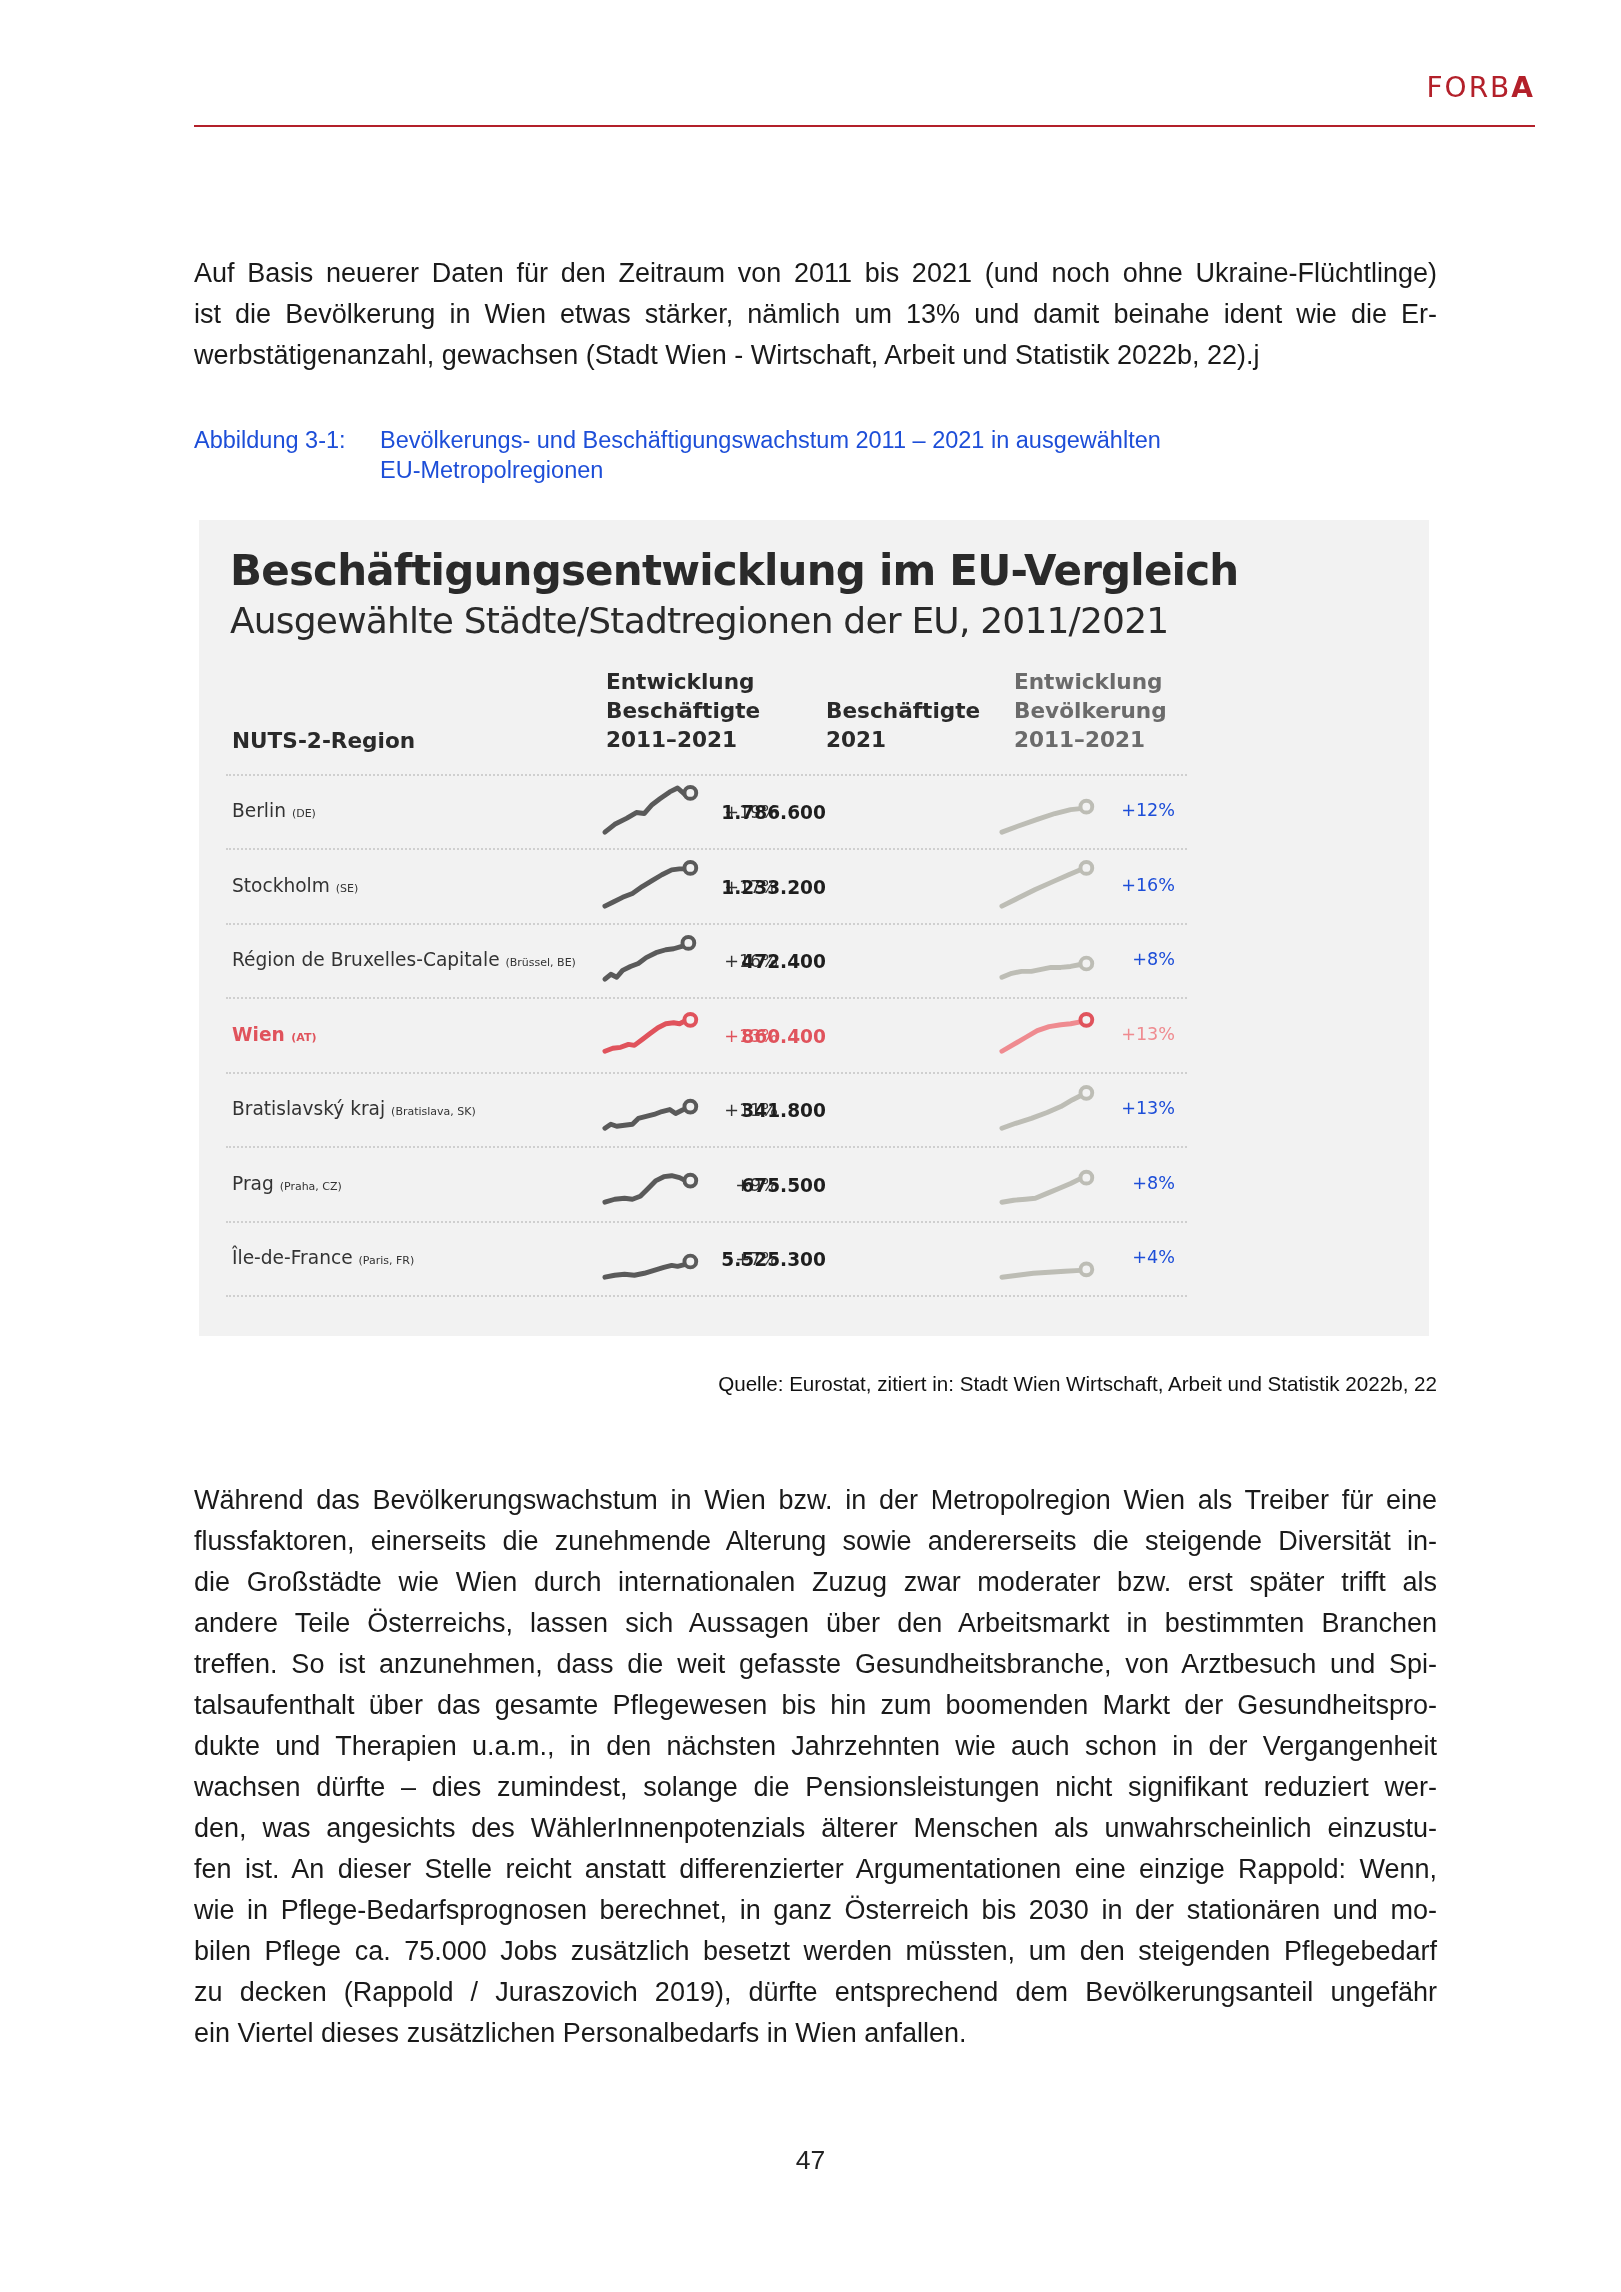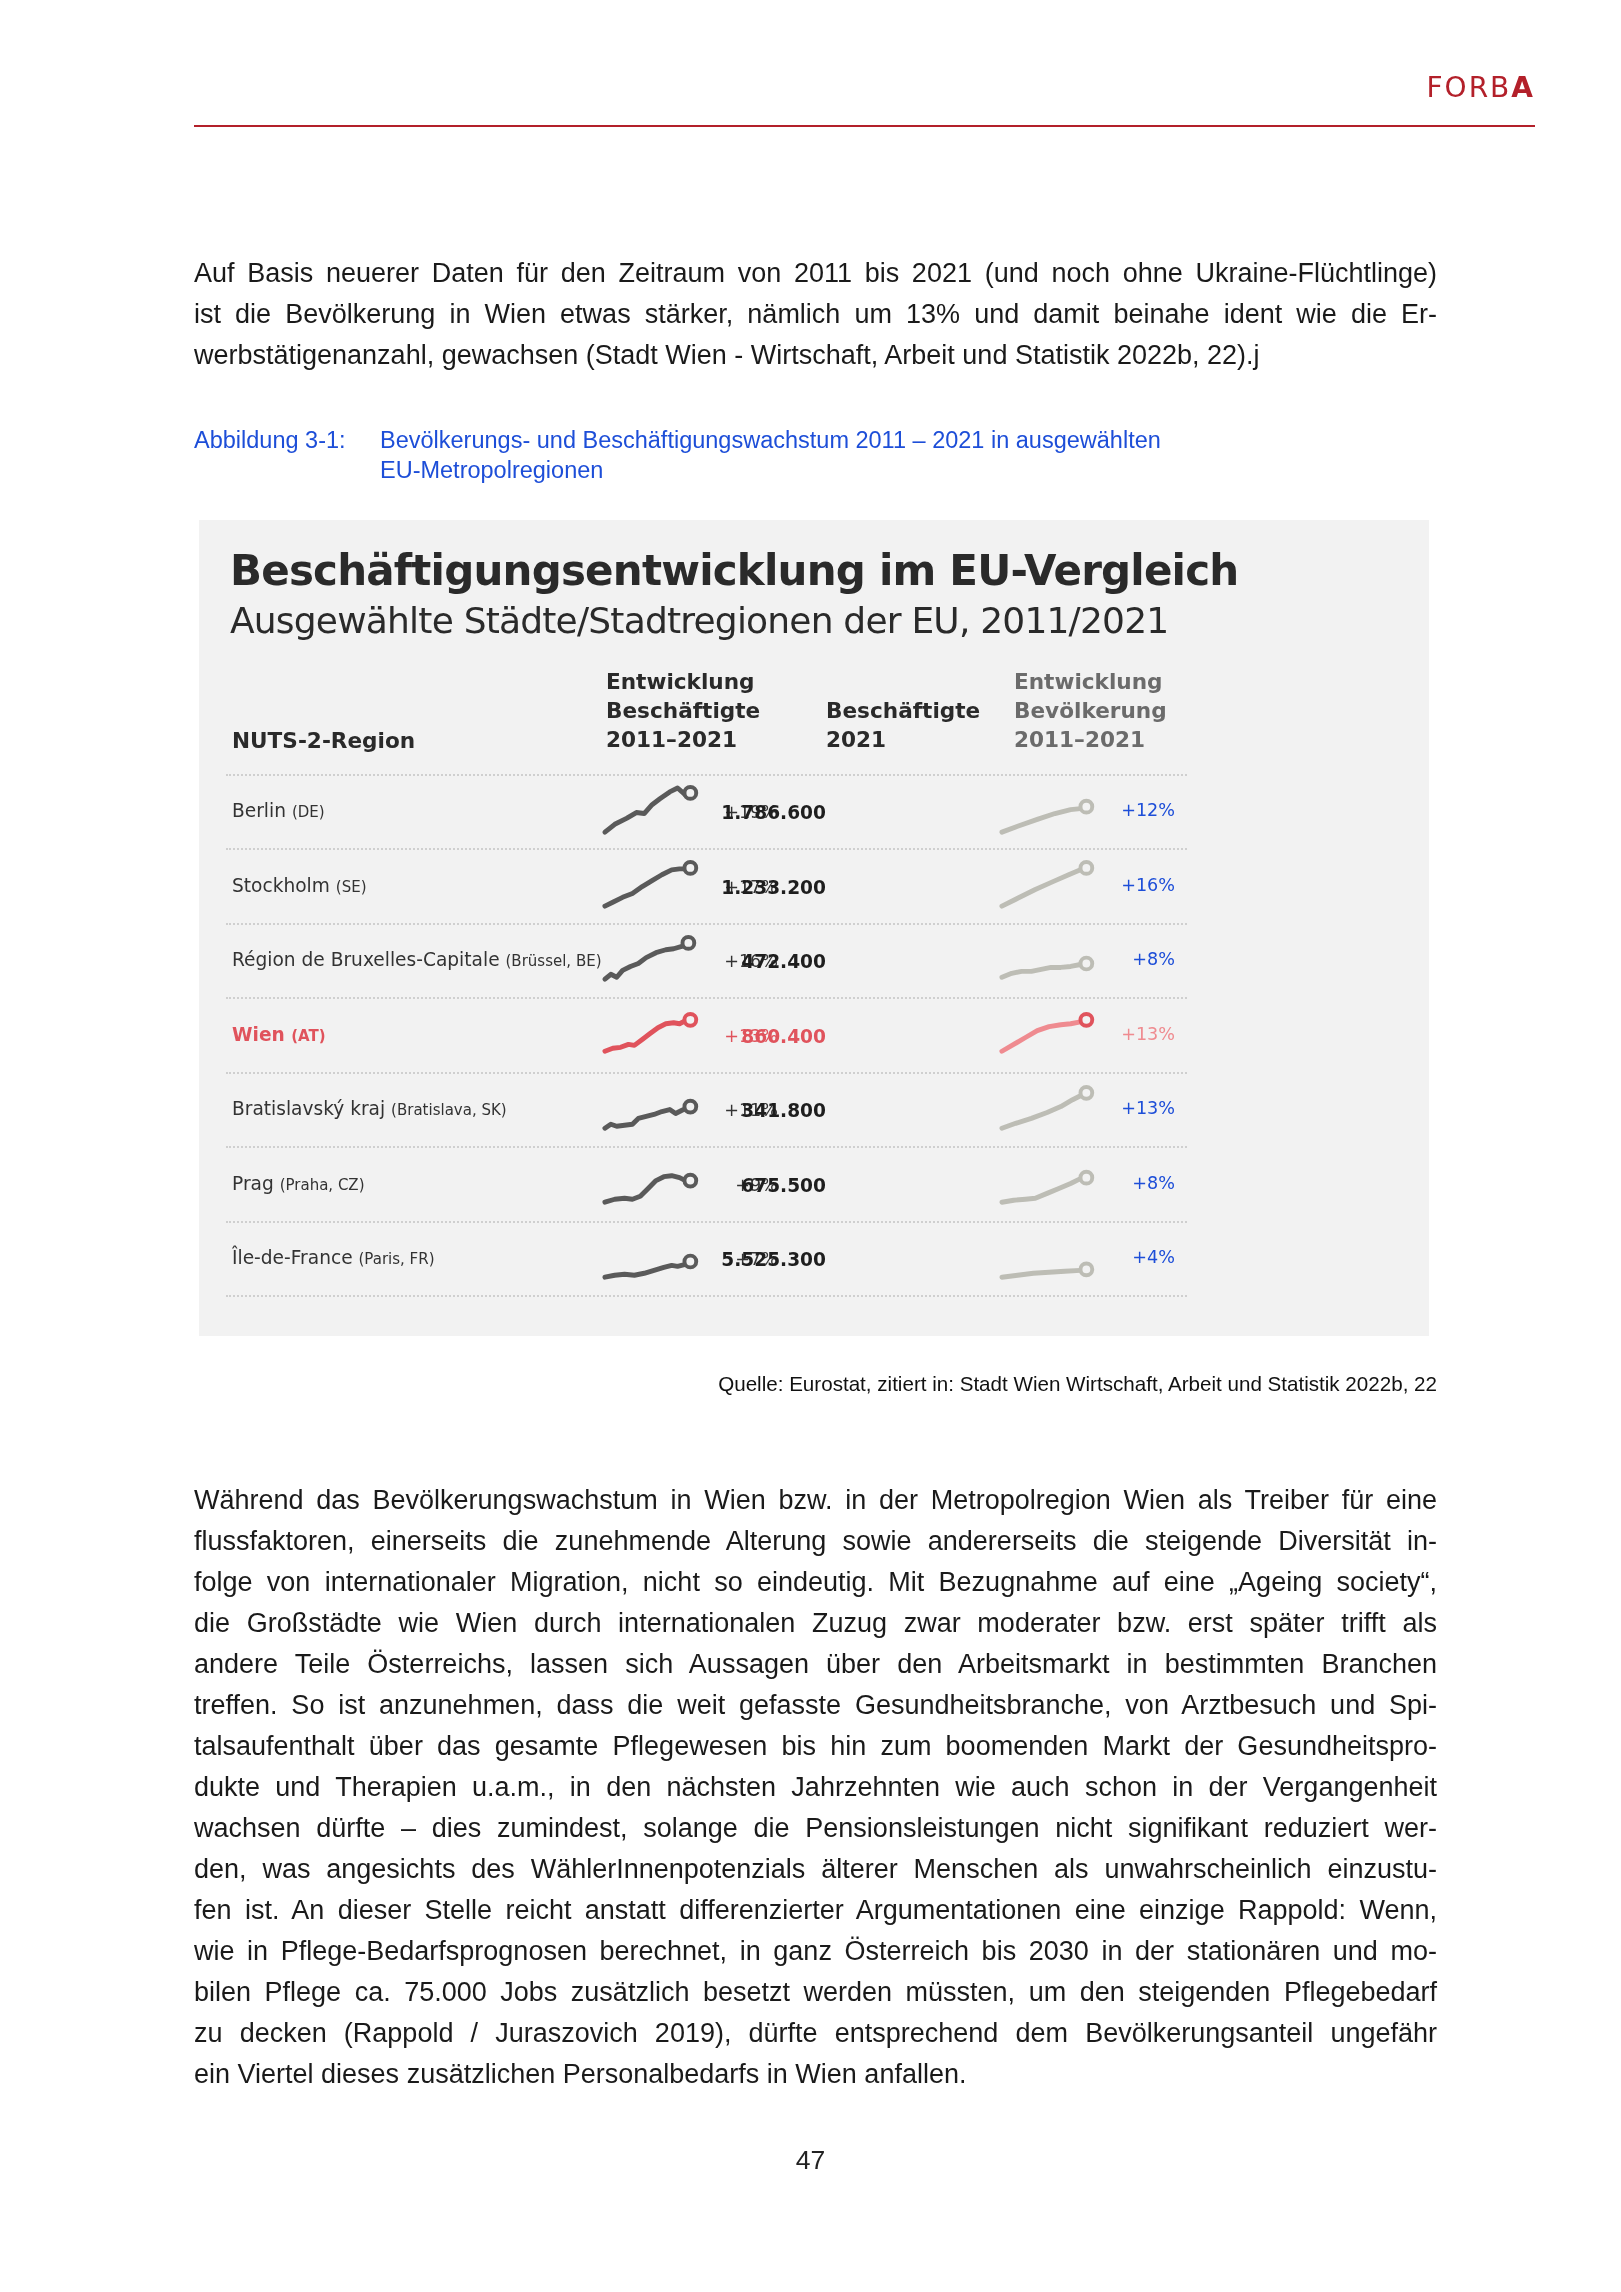--- a/index.html
+++ b/index.html
@@ -13,21 +13,21 @@
   .caption { position:absolute; left:194px; top:425px; font-size:23.5px; font-weight:normal; line-height:30px; color:#1d4ed8; }
   .caption .lbl { display:inline-block; width:186px; }
   .caption .txt { display:inline-block; vertical-align:top; }
   .chart { position:absolute; left:199px; top:520px; width:1230px; height:816px; background:#f2f2f2; }
   .chart-title { position:absolute; left:31px; top:25.5px; font-family:"DejaVu Sans", sans-serif; font-weight:bold; font-size:42px; color:#2a2a2a; letter-spacing:-0.8px; }
   .chart-sub { position:absolute; left:31px; top:80px; font-family:"DejaVu Sans", sans-serif; font-size:36px; color:#2a2a2a; letter-spacing:-0.8px; }
   .colh { position:absolute; font-family:"DejaVu Sans", sans-serif; font-weight:bold; font-size:21.6px; line-height:29px; color:#2a2a2a; }
   .colh.grey { color:#6b6b6b; }
   .rowline { position:absolute; left:27.4px; width:961px; height:0; border-top:2px dotted #cfcfcf; }
   .rname { position:absolute; left:33px; font-family:"DejaVu Sans", sans-serif; font-size:18.6px; color:#333; white-space:nowrap; }
-  .rname small { font-size:15px; }
+  .rname small { font-size:11px; }
   .rname.hl { color:#e0535c; font-weight:bold; }
   .pct { position:absolute; width:69px; text-align:right; font-family:"DejaVu Sans", sans-serif; font-size:17.6px; color:#333; }
   .num { position:absolute; width:137px; text-align:right; font-family:"DejaVu Sans", sans-serif; font-weight:bold; font-size:18.6px; color:#1e1e1e; }
   .pct2 { position:absolute; width:69px; text-align:right; font-family:"DejaVu Sans", sans-serif; font-size:17.6px; color:#1d4ed8; }
   .hl-c { color:#e0535c !important; }
   .hl-c2 { color:#ef8b90 !important; }
   svg.spark { position:absolute; overflow:visible; }
   .source { position:absolute; right:184px; top:1372px; font-size:20.6px; color:#111; }
   .pageno { position:absolute; left:0; right:0; top:2145px; text-align:center; font-size:26.5px; color:#222; }
 </style>
@@ -180,21 +180,20 @@
       </svg>
     <div class="pct2" style="left:907px; top:727px;">+4%</div>
   </div>
 </div>
 
 <div class="source">Quelle: Eurostat, zitiert in: Stadt Wien Wirtschaft, Arbeit und Statistik 2022b, 22</div>
 
 <div class="para" style="top:1480px;">
   <span class="ln">Während das Bevölkerungswachstum in Wien bzw. in der Metropolregion Wien als Treiber für eine</span>
   <span class="ln">flussfaktoren, einerseits die zunehmende Alterung sowie andererseits die steigende Diversität in-</span>
-  <span class="ln">folge von internationaler Migration, nicht so eindeutig. Mit Bezugnahme auf eine „Ageing society“,</span>
   <span class="ln">die Großstädte wie Wien durch internationalen Zuzug zwar moderater bzw. erst später trifft als</span>
   <span class="ln">andere Teile Österreichs, lassen sich Aussagen über den Arbeitsmarkt in bestimmten Branchen</span>
   <span class="ln">treffen. So ist anzunehmen, dass die weit gefasste Gesundheitsbranche, von Arztbesuch und Spi-</span>
   <span class="ln">talsaufenthalt über das gesamte Pflegewesen bis hin zum boomenden Markt der Gesundheitspro-</span>
   <span class="ln">dukte und Therapien u.a.m., in den nächsten Jahrzehnten wie auch schon in der Vergangenheit</span>
   <span class="ln">wachsen dürfte – dies zumindest, solange die Pensionsleistungen nicht signifikant reduziert wer-</span>
   <span class="ln">den, was angesichts des WählerInnenpotenzials älterer Menschen als unwahrscheinlich einzustu-</span>
   <span class="ln">fen ist. An dieser Stelle reicht anstatt differenzierter Argumentationen eine einzige Rappold: Wenn,</span>
   <span class="ln">wie in Pflege-Bedarfsprognosen berechnet, in ganz Österreich bis 2030 in der stationären und mo-</span>
   <span class="ln">bilen Pflege ca. 75.000 Jobs zusätzlich besetzt werden müssten, um den steigenden Pflegebedarf</span>

